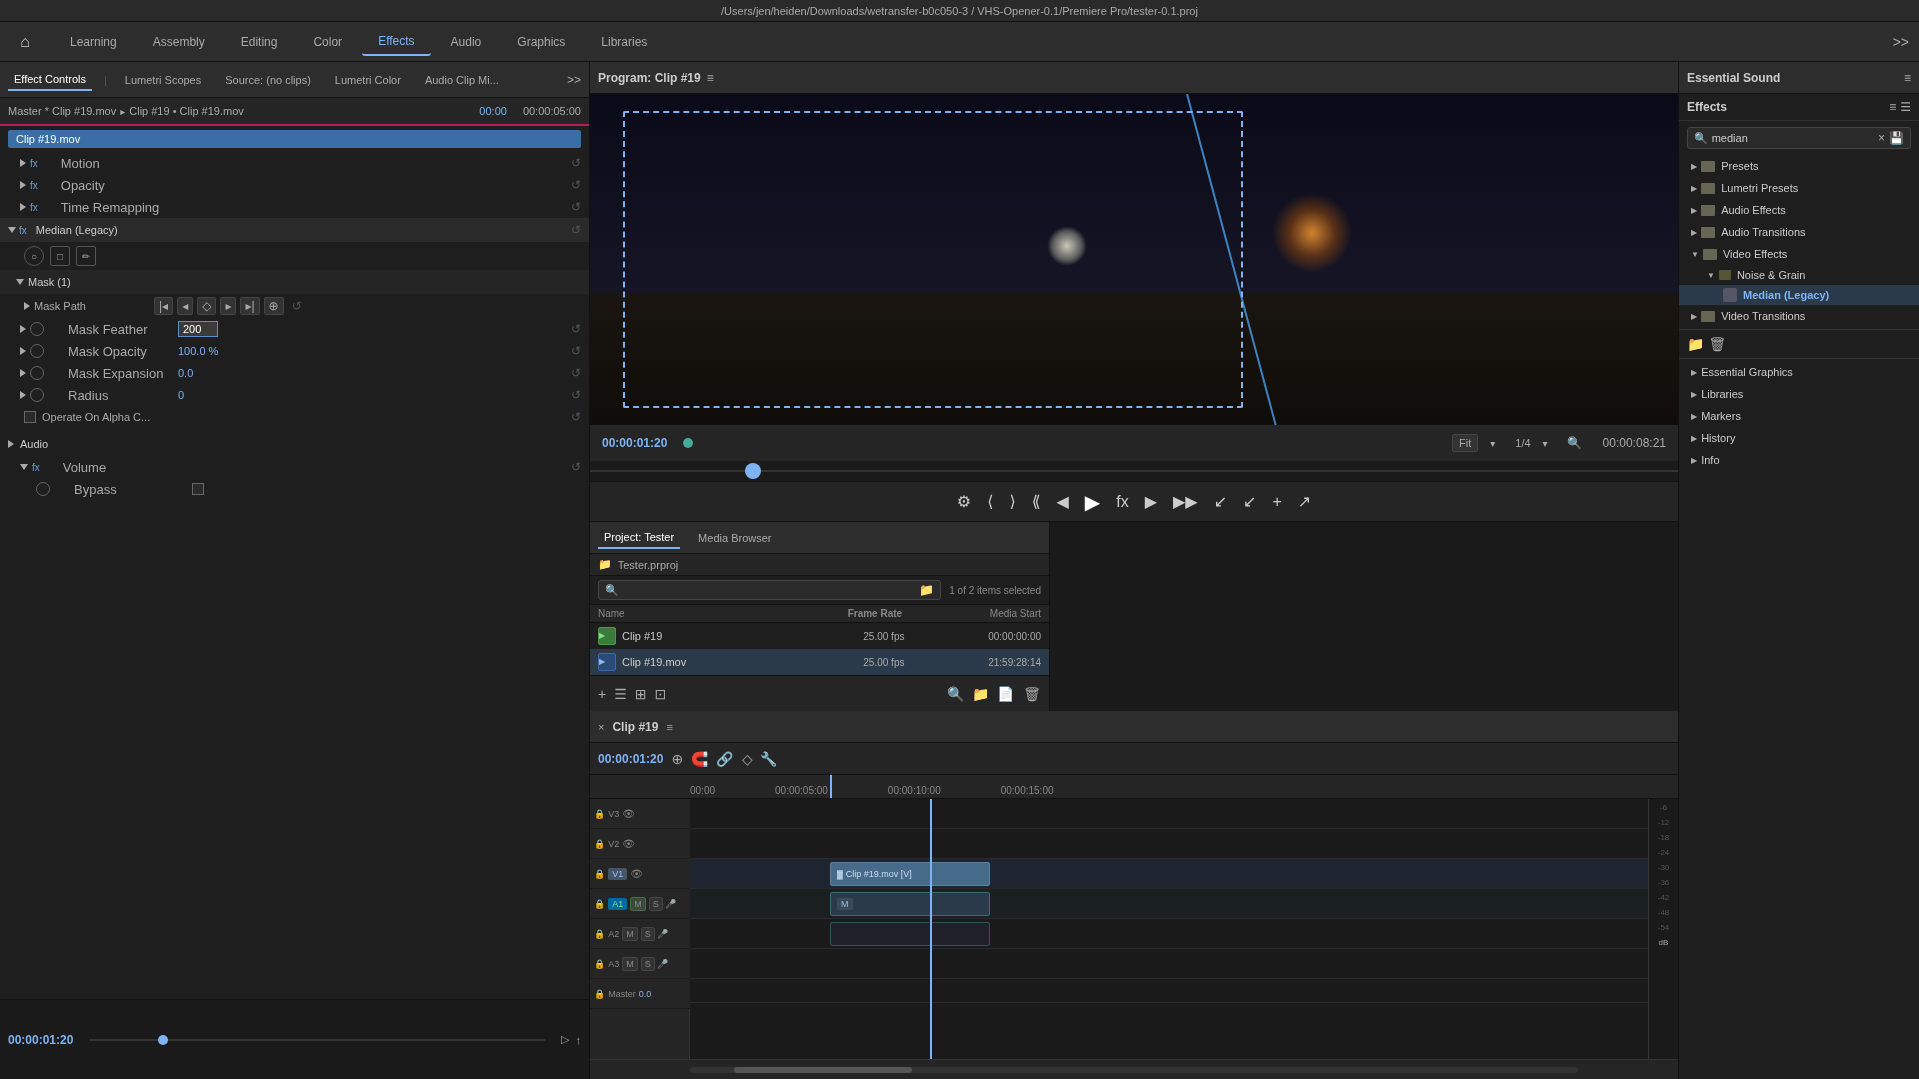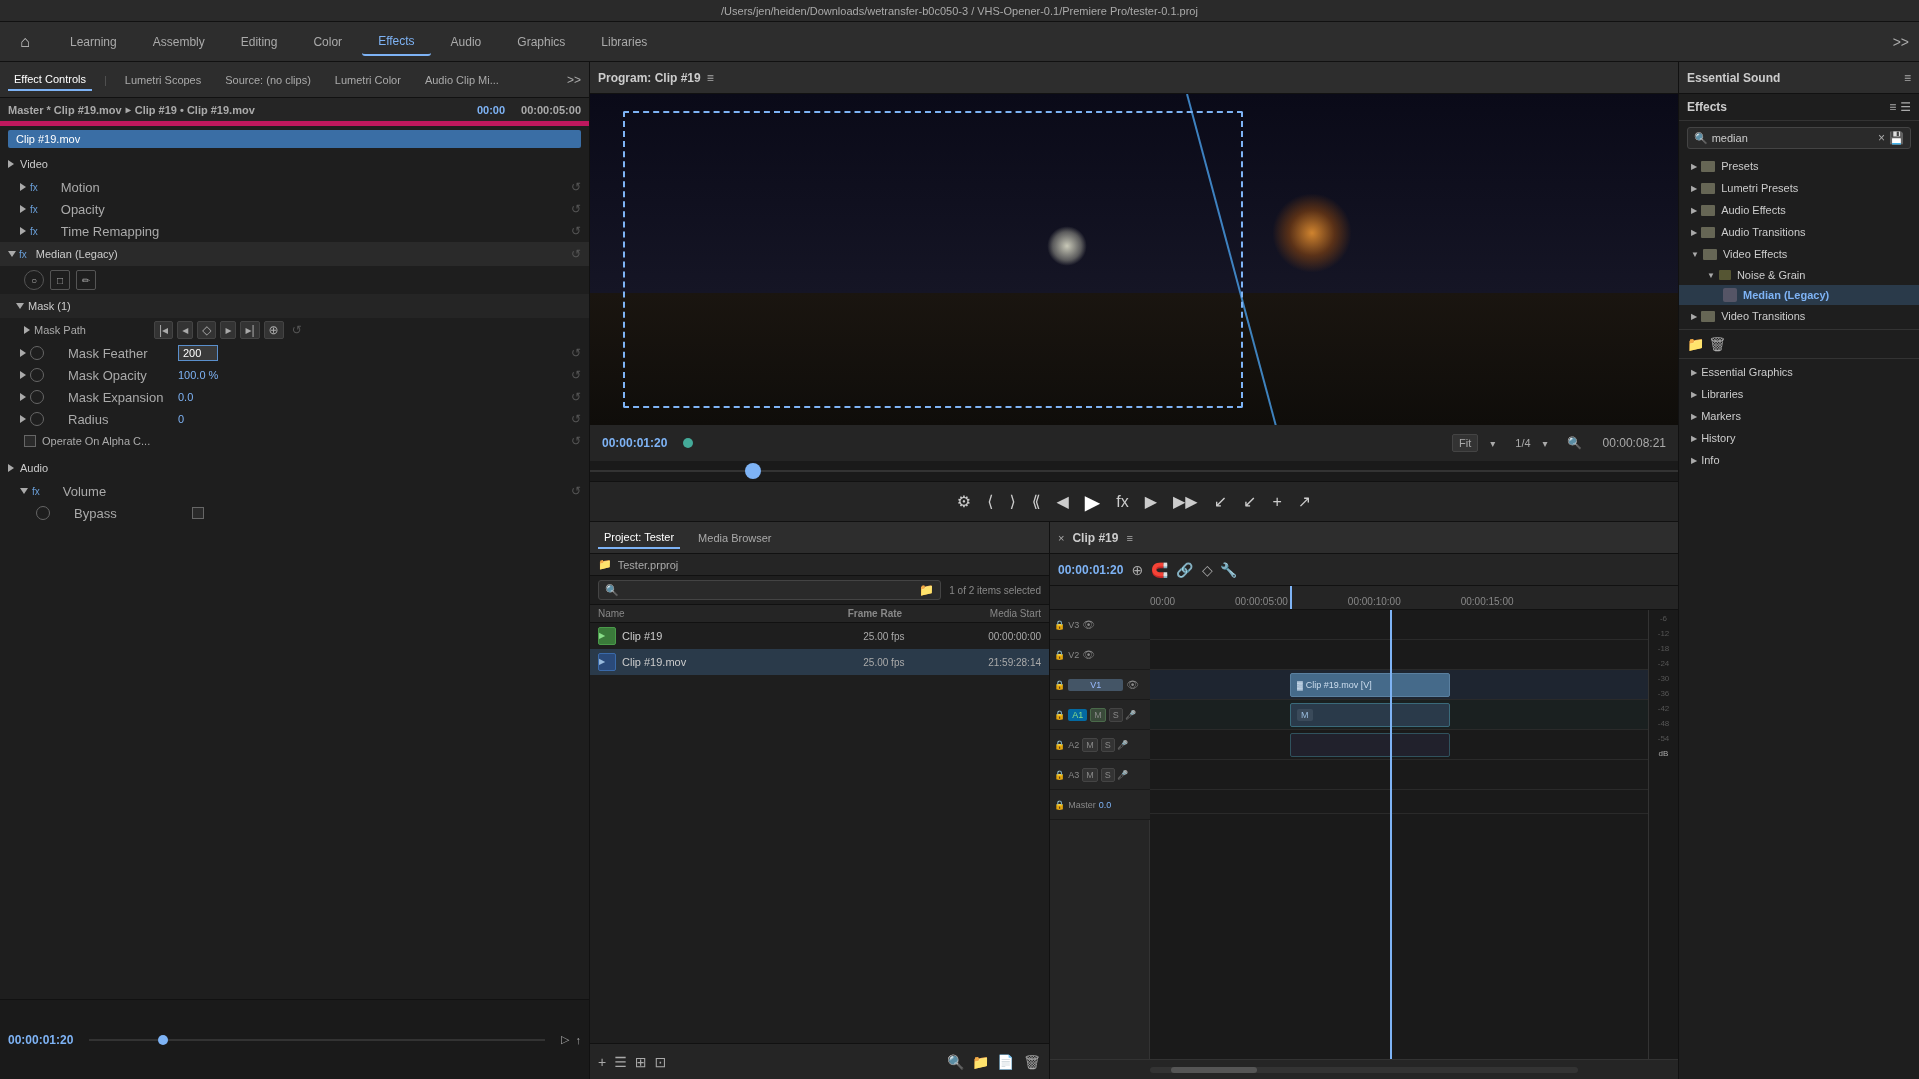--- a/index.html
+++ b/index.html
@@ -22,21 +22,21 @@
     .left-panel { width: 590px; display: flex; flex-direction: column; border-right: 1px solid #111; }
 
     
     .panel-tabs { background: #2d2d2d; height: 36px; display: flex; align-items: center; border-bottom: 1px solid #111; padding: 0 8px; gap: 12px; flex-shrink: 0; }
     .panel-tab { color: #aaa; font-size: 11px; cursor: pointer; padding: 4px 6px; }
     .panel-tab.active { color: #fff; border-bottom: 2px solid #7eb3f5; }
     .panel-tab-more { color: #aaa; font-size: 12px; cursor: pointer; margin-left: auto; }
 
     
     .effect-controls { background: #1e1e1e; flex: 1; overflow-y: auto; }
-    .ec-header { display: flex; align-items: center; padding: 4px 8px; background: #252525; border-bottom: 5px solid #be185d; height: 28px; font-weight: bold; }
+    .ec-header { display: flex; align-items: center; padding: 4px 8px; background: #252525; border-bottom: 2px solid #be185d; height: 28px; }
     .ec-header-text { color: #aaa; font-size: 11px; }
     .ec-header-arrow { color: #aaa; font-size: 10px; margin: 0 4px; }
     .ec-time { color: #7eb3f5; font-size: 11px; margin-left: 8px; }
     .ec-time2 { color: #aaa; font-size: 11px; margin-left: 16px; }
 
     
     .clip-row { background: #3a6ea5; padding: 3px 8px; margin: 4px 8px; border-radius: 2px; color: #fff; font-size: 11px; cursor: pointer; }
 
     
     .section-header { display: flex; align-items: center; padding: 3px 8px; height: 24px; cursor: pointer; }
@@ -100,21 +100,21 @@
     .seq-title { color: #ccc; font-size: 12px; font-weight: bold; }
     .seq-time { color: #7eb3f5; font-size: 12px; font-weight: bold; }
 
     
     .tl-ruler { height: 24px; background: #252525; display: flex; align-items: flex-end; padding-bottom: 2px; padding-left: 100px; border-bottom: 1px solid #111; position: relative; }
     .tl-mark { color: #888; font-size: 10px; margin-right: 60px; }
     .tl-playhead-line { position: absolute; left: 240px; top: 0; bottom: 0; width: 2px; background: #7eb3f5; }
 
     
     .tracks-area { display: flex; flex: 1; overflow: hidden; }
-    .track-lbl-v1 { background: #456; color: #9bf; font-size: 9px; padding: 1px 22px; border-radius: 2px; }
+    .track-lbl-v1 { background: #456; color: #9bf; font-size: 9px; padding: 1px 4px; border-radius: 2px; }
     .track-lbl-a1 { background: #0369a1; color: #8d8; font-size: 9px; padding: 1px 4px; border-radius: 2px; text-align: center; }
     .tracks-content { flex: 1; position: relative; overflow: hidden; background: #1a1a1a; }
     .track-row { height: 30px; border-bottom: 1px solid #2a2a2a; position: relative; }
     .track-clip { position: absolute; height: 24px; top: 3px; border-radius: 2px; display: flex; align-items: center; padding: 0 6px; font-size: 10px; overflow: hidden; cursor: pointer; }
     .clip-video { background: #456a8a; border: 1px solid #5a80a0; color: #cde; }
     .clip-audio { background: #2a4a5a; border: 1px solid #3a6a7a; color: #8bd; }
     .tl-vert-line { position: absolute; top: 0; bottom: 0; width: 2px; background: #7eb3f5; left: 240px; }
 
     
     .project-panel { width: 460px; display: flex; flex-direction: column; border-right: 1px solid #111; }
@@ -158,21 +158,21 @@
     .effects-child { display: flex; align-items: center; padding: 3px 28px; cursor: pointer; height: 20px; }
     .effects-child-label { color: #ccc; font-size: 11px; }
     .effects-child-label.highlight { color: #7eb3f5; font-weight: bold; }
     .effects-divider { border-bottom: 1px solid #333; margin: 2px 0; }
 
     
     ::-webkit-scrollbar { width: 6px; height: 6px; }
     ::-webkit-scrollbar-track { background: #1a1a1a; }
     ::-webkit-scrollbar-thumb { background: #444; border-radius: 3px; }
 
-    .flex-row { display: flex; }
+    .flex-row { display: flex; flex-direction: column; }
     .flex-col { display: flex; flex-direction: column; }
 
     
     .track-ctrl { width: 100px; background: #252525; display: flex; align-items: center; padding: 0 4px; gap: 3px; font-size: 9px; border-bottom: 1px solid #1a1a1a; height: 30px; }
 
     
     .seq-controls { height: 32px; background: #252525; display: flex; align-items: center; padding: 0 8px; gap: 8px; border-bottom: 1px solid #111; }
     .seq-ctrl-btn { color: #aaa; font-size: 14px; cursor: pointer; }
   </style>
 </head>
@@ -212,24 +212,20 @@
       <div class="ec-header">
         <span class="ec-header-text">Master * Clip #19.mov</span>
         <span class="ec-header-arrow">▸</span>
         <span class="ec-header-text">Clip #19 • Clip #19.mov</span>
         <span class="ec-time" style="margin-left:auto;">00:00</span>
         <span class="ec-time2">00:00:05:00</span>
       </div>
 
       <div class="clip-row">Clip #19.mov</div>
 
-      <div class="section-header">
-        <span class="triangle-right"></span>
-        <span class="section-label">Video</span>
-      </div>
 
       <div class="prop-row">
         <span class="triangle-right" style="margin-right:4px;"></span>
         <span style="color:#6a9fd8;font-size:10px;margin-right:3px;">fx</span>
         <span class="prop-label">Motion</span>
         <span class="prop-reset">↺</span>
       </div>
 
       <div class="prop-row">
         <span class="triangle-right" style="margin-right:4px;"></span>

